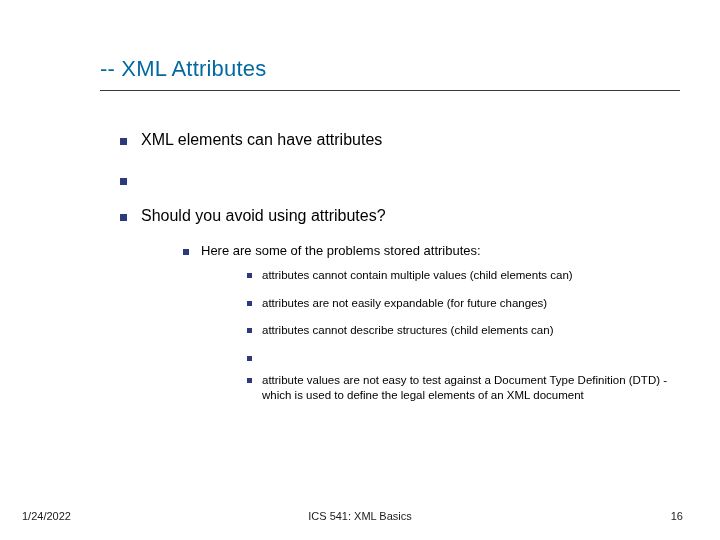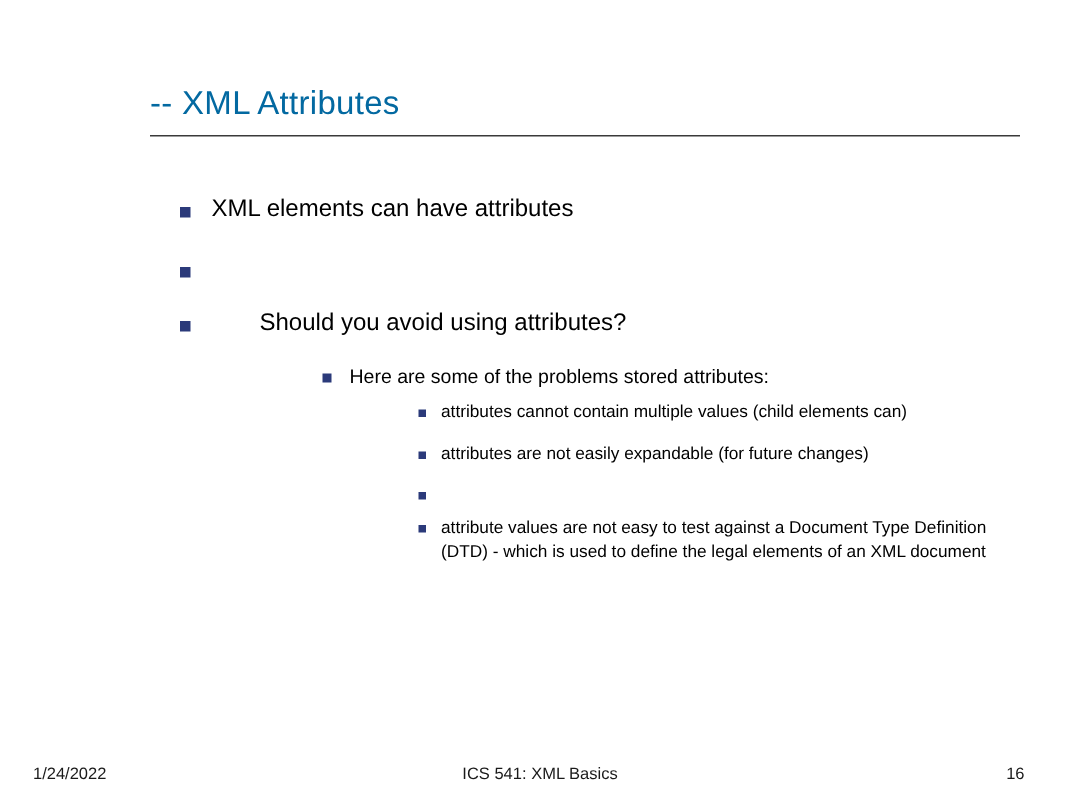--- a/index.html
+++ b/index.html
@@ -34,37 +34,41 @@
 
   <div class="body">
     <ul class="lvl1">
       <li>
         <span class="bullet"></span>
         <span>XML elements can have attributes</span>
       </li>
       <li>
         <span class="bullet"></span>
       </li>
-      <li style="margin-bottom:0;gap:32px;">
+      <li style="margin-bottom:0;">
         <span class="bullet"></span>
         <div>
           <span>Should you avoid using attributes?</span>
           <ul class="lvl2">
             <li>
               <span class="bullet b-sm"></span>
               <div>
                 <span>Here are some of the problems stored attributes:</span>
                 <ul class="lvl3">
                   <li>
                     <span class="bullet b-xs"></span>
                     <span>attributes cannot contain multiple values (child elements can)</span>
                   </li>
                   <li>
                     <span class="bullet b-xs"></span>
                     <span>attributes are not easily expandable (for future changes)</span>
+                  </li>
+                  <li>
+                    <span class="bullet b-xs"></span>
+                    <span>attributes cannot describe structures (child elements can)</span>
                   </li>
                   <li>
                     <span class="bullet b-xs"></span>
                   </li>
                   <li>
                     <span class="bullet b-xs"></span>
                     <span>attribute values are not easy to test against a Document Type Definition (DTD) - which is used to define the legal elements of an XML document</span>
                   </li>
                 </ul>
               </div>

